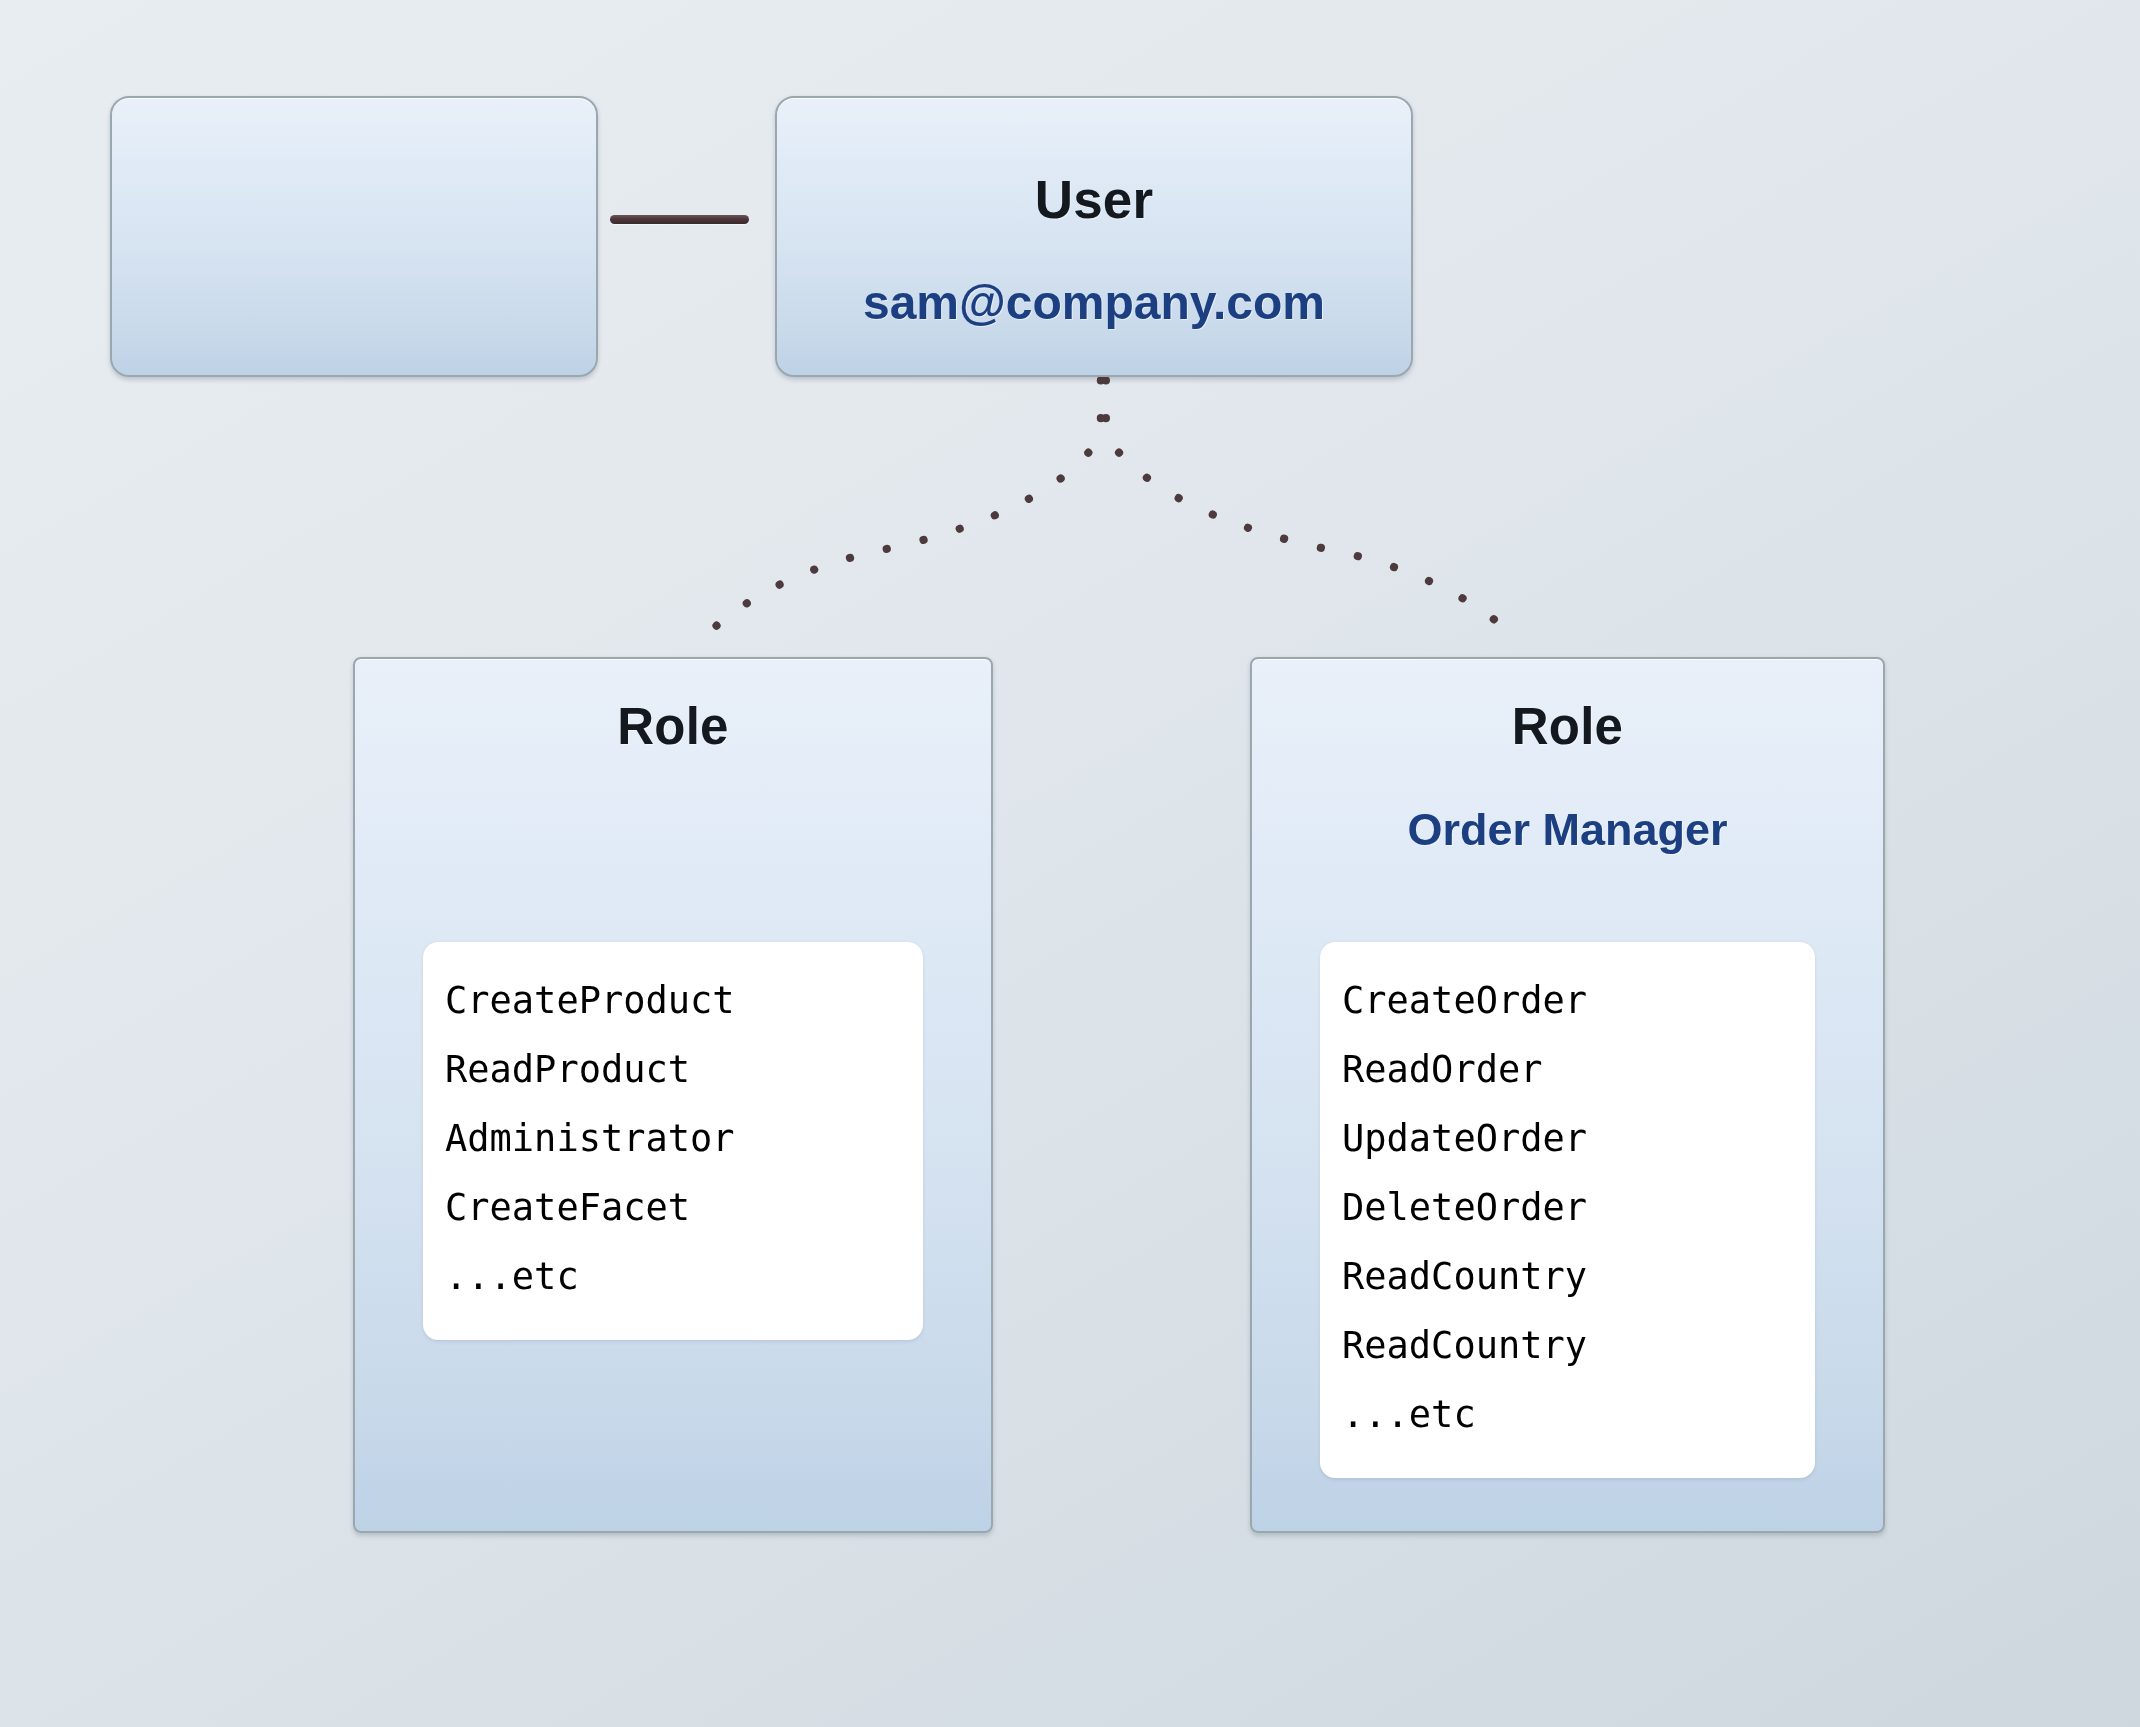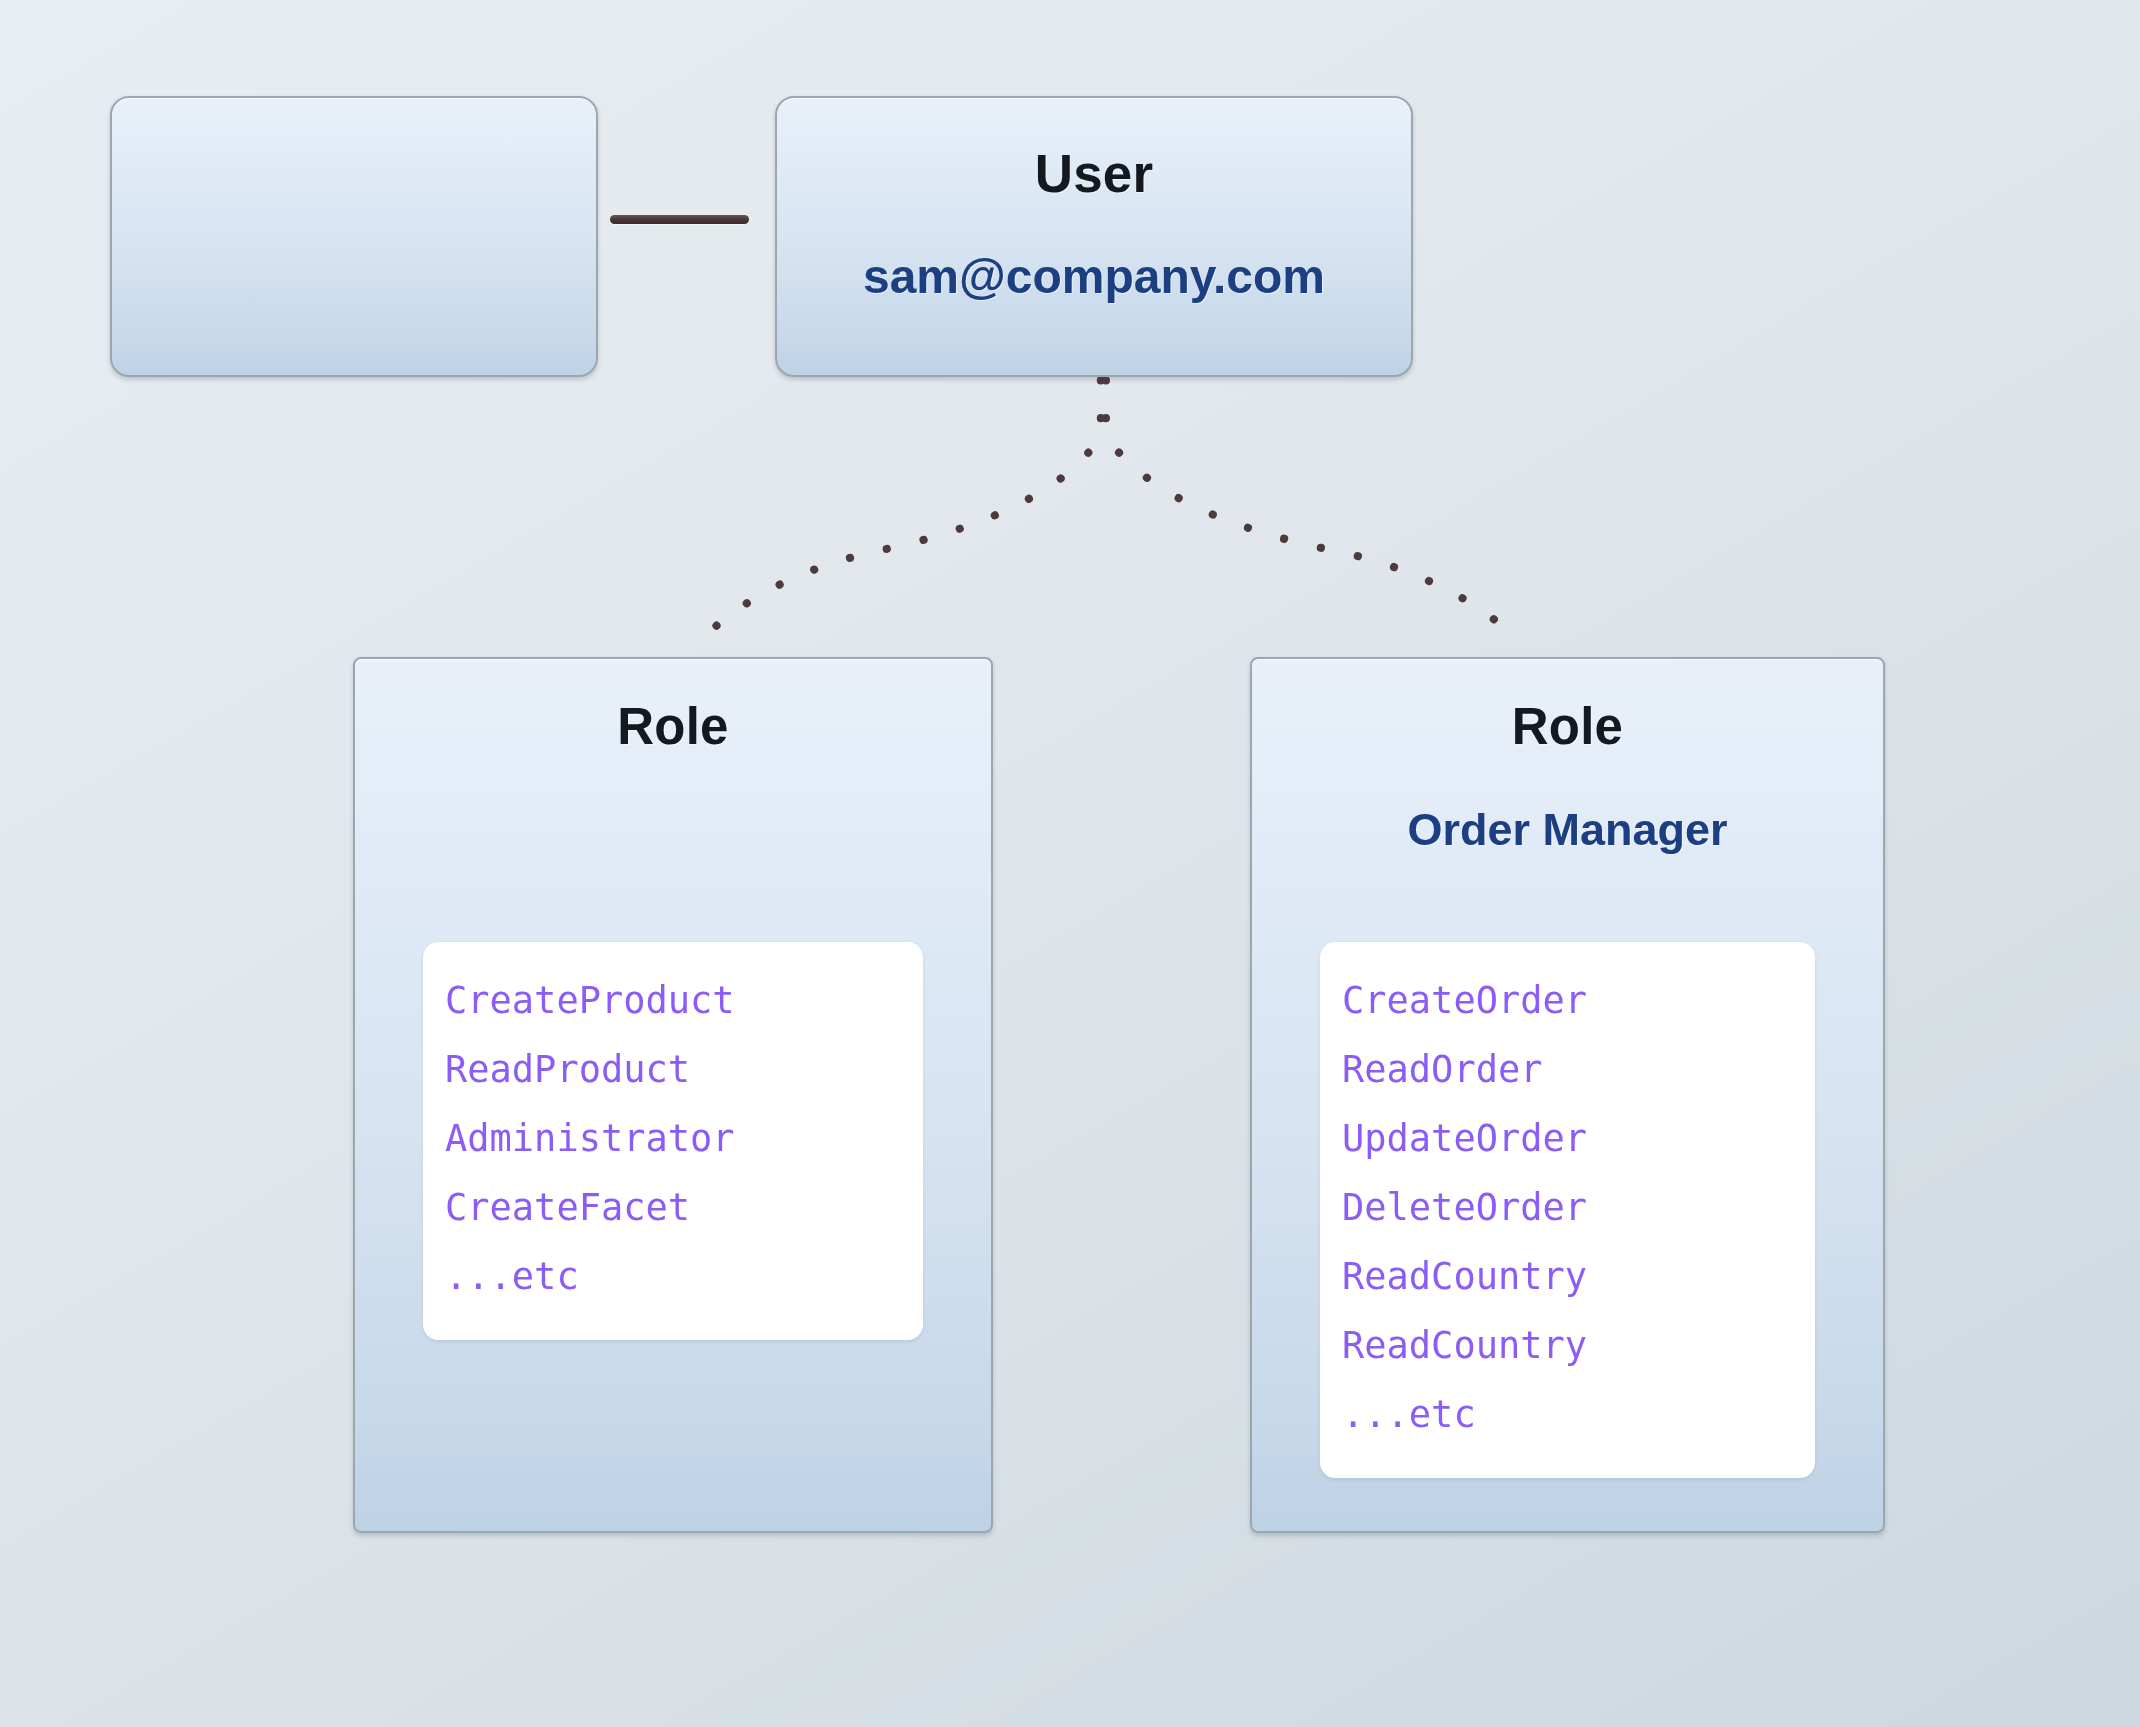--- a/index.html
+++ b/index.html
@@ -46,21 +46,21 @@
   
   #admin-node {
     left: 110px; top: 96px; width: 488px; height: 281px;
   }
   #admin-node .node-type { font-size: 53px; margin-top: 45px; }
   #admin-node .node-value { font-size: 48px; margin-top: 45px; }
 
   #user-node {
     left: 775px; top: 96px; width: 638px; height: 281px;
   }
-  #user-node .node-type { font-size: 53px; margin-top: 45px; }
+  #user-node .node-type { font-size: 53px; margin-top: 71px; }
   #user-node .node-value { font-size: 48px; margin-top: 45px; }
 
   
   #admin-user-link {
     position: absolute;
     left: 610px; top: 215px;
     width: 139px; height: 9.4px;
     background: linear-gradient(180deg, #6e5456 0%, #4d3639 45%, #3b2a2c 100%);
     border-radius: 5.1px;
     box-shadow: 0 0.9px 0.9px rgba(255,255,255,0.6);
@@ -94,21 +94,21 @@
     background: #ffffff;
     border-radius: 15.4px;
     box-shadow: 0 1.7px 3.4px rgba(110,125,140,0.18);
     padding: 24px 0 29px 0;
     text-align: left;
   }
   .perm-item {
     font-family: "DejaVu Sans Mono", "Liberation Mono", monospace;
     font-size: 37px;
     line-height: 69px;
-    color: #8b5cf6;
+    color: #000000;
     padding-left: 22px;
     white-space: pre;
   }
 </style>
 </head>
 <body>
 
 <div id="canvas">
 
   <div class="node" id="admin-node">

